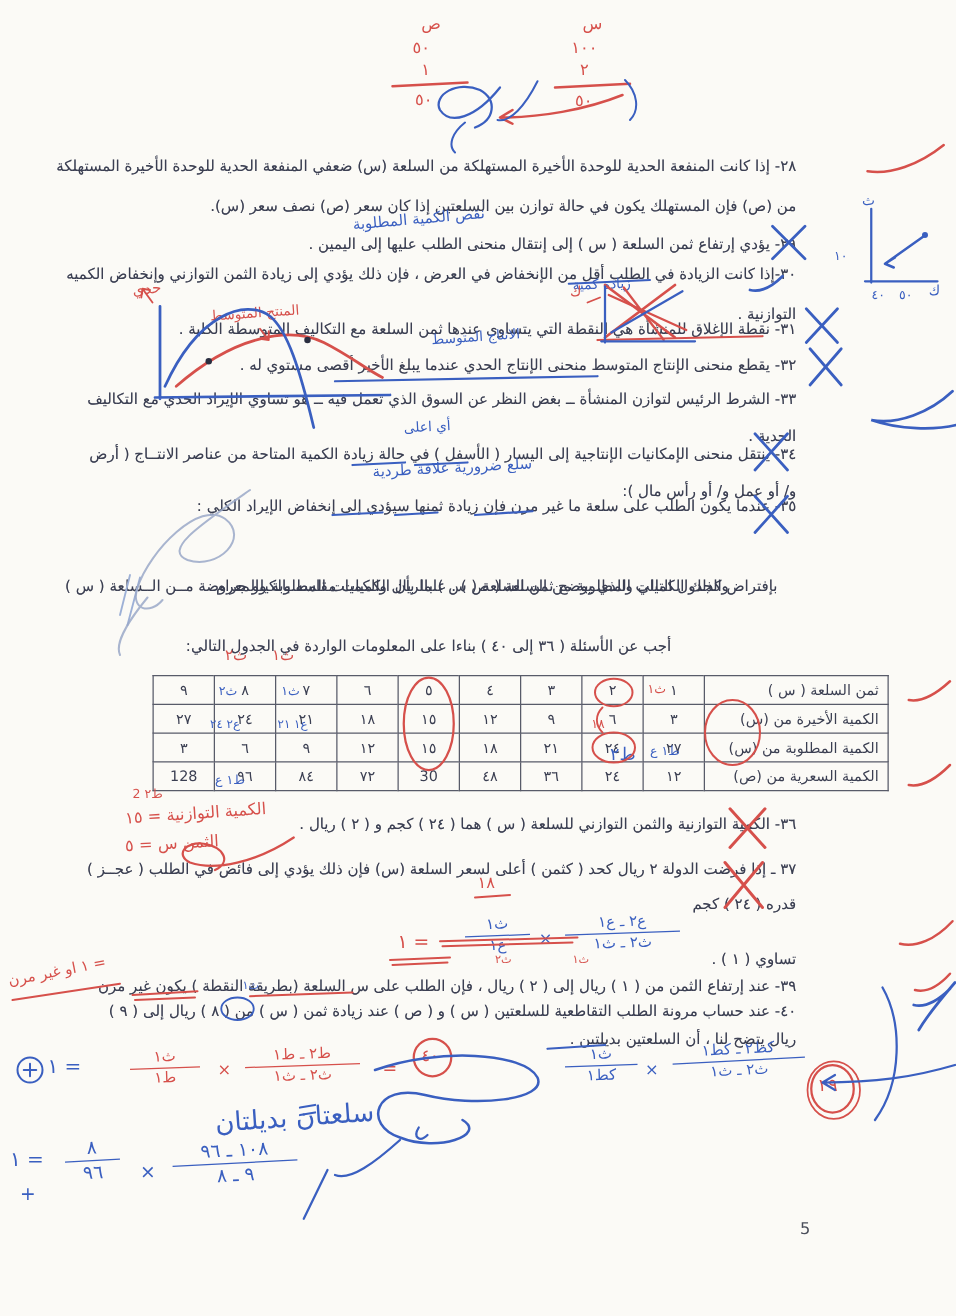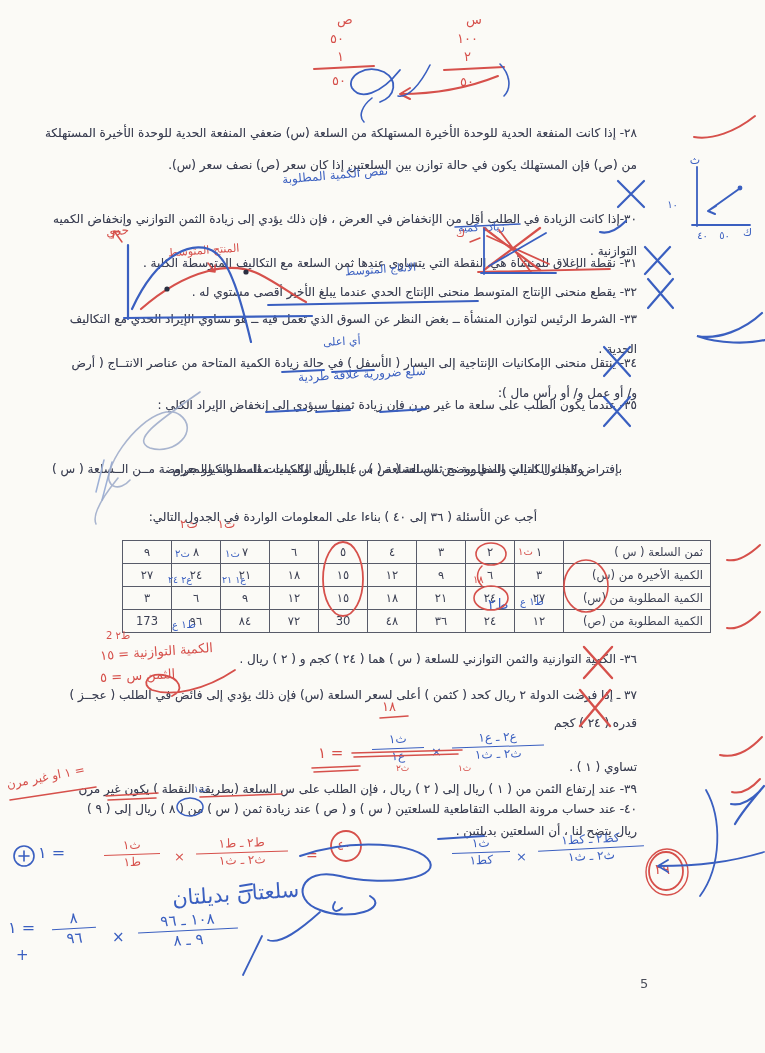--- a/index.html
+++ b/index.html
@@ -20,20 +20,21 @@
   svg.overlay{position:absolute;left:0;top:0;pointer-events:none;}
   .pagenum{position:absolute;left:640px;top:976px;font-size:13px;color:#4a4e5a;direction:ltr;}
 </style>
 </head>
 <body>
 
 <div id="paper">
 
   <div class="pline" style="top:126px;right:128px">٢٨- إذا كانت المنفعة الحدية للوحدة الأخيرة المستهلكة من السلعة (س) ضعفي المنفعة الحدية للوحدة الأخيرة المستهلكة</div>
   <div class="pline" style="top:158px;right:128px">من (ص) فإن المستهلك يكون في حالة توازن بين السلعتين إذا كان سعر (ص) نصف سعر (س).</div>
+  <div class="pline" style="top:188px;right:128px">٢٩- يؤدي إرتفاع ثمن السلعة ( س ) إلى إنتقال منحنى الطلب عليها إلى اليمين .</div>
   <div class="pline" style="top:212px;right:128px">٣٠-إذا كانت الزيادة في الطلب أقل من الإنخفاض في العرض ، فإن ذلك يؤدي إلى زيادة الثمن التوازني وإنخفاض الكميه</div>
   <div class="pline" style="top:244px;right:128px">التوازنية .</div>
   <div class="pline" style="top:256px;right:128px">٣١- نقطة الإغلاق للمنشأة هي النقطة التي يتساوى عندها ثمن السلعة مع التكاليف المتوسطة الكلية .</div>
   <div class="pline" style="top:285px;right:128px">٣٢- يقطع منحنى الإنتاج المتوسط منحنى الإنتاج الحدي عندما يبلغ الأخير أقصى مستوي له .</div>
   <div class="pline" style="top:312px;right:128px">٣٣- الشرط الرئيس لتوازن المنشأة ــ بغض النظر عن السوق الذي تعمل فيه ــ هو تساوي الإيراد الحدي مع التكاليف</div>
   <div class="pline" style="top:342px;right:128px">الحدية .</div>
   <div class="pline" style="top:356px;right:128px">٣٤- ينتقل منحنى الإمكانيات الإنتاجية إلى اليسار ( الأسفل ) في حالة زيادة الكمية المتاحة من عناصر الانتــاج ( أرض</div>
   <div class="pline" style="top:386px;right:128px">و/ أو عمل و/ أو رأس مال ):</div>
   <div class="pline" style="top:398px;right:128px">٣٥- عندما يكون الطلب على سلعة ما غير مرن فإن زيادة ثمنها سيؤدي إلى إنخفاض الإيراد الكلي :</div>
   <div class="pline" style="top:462px;right:143px">بإفتراض الجدول التالي والذي يوضح ثمن السلعة ( س ) بالريال والكميات المطلوبة والمعروضة مــن الــسلعة ( س )</div>
@@ -83,30 +84,30 @@
           <td>٢٤</td>
       <td>٢١</td>
           <td>١٨</td>
       <td>١٥</td>
           <td>١٢</td>
       <td>٩</td>
           <td>٦</td>
       <td>٣</td>
     </tr>
     <tr>
-      <th>الكمية المطلوبة من (ص)</th>
+      <th>الكمية السعرية من (ص)</th>
       <td>١٢</td>
           <td>٢٤</td>
       <td>٣٦</td>
           <td>٤٨</td>
       <td>30</td>
           <td>٧٢</td>
       <td>٨٤</td>
           <td>٩٦</td>
-      <td>173</td>
+      <td>128</td>
     </tr>
   </tbody>
     </table>
 
   <span class="hw red" style="left:337px;top:12px;font-size:13px">ص</span>
   <span class="hw red" style="left:330px;top:31px;font-size:13px">٥٠</span>
   <span class="hw red" style="left:337px;top:49px;font-size:13px">١</span>
   <span class="hw red" style="left:332px;top:73px;font-size:13px">٥٠</span>
   <span class="hw red" style="left:466px;top:12px;font-size:13px">س</span>
   <span class="hw red" style="left:457px;top:31px;font-size:13px">١٠٠</span>

